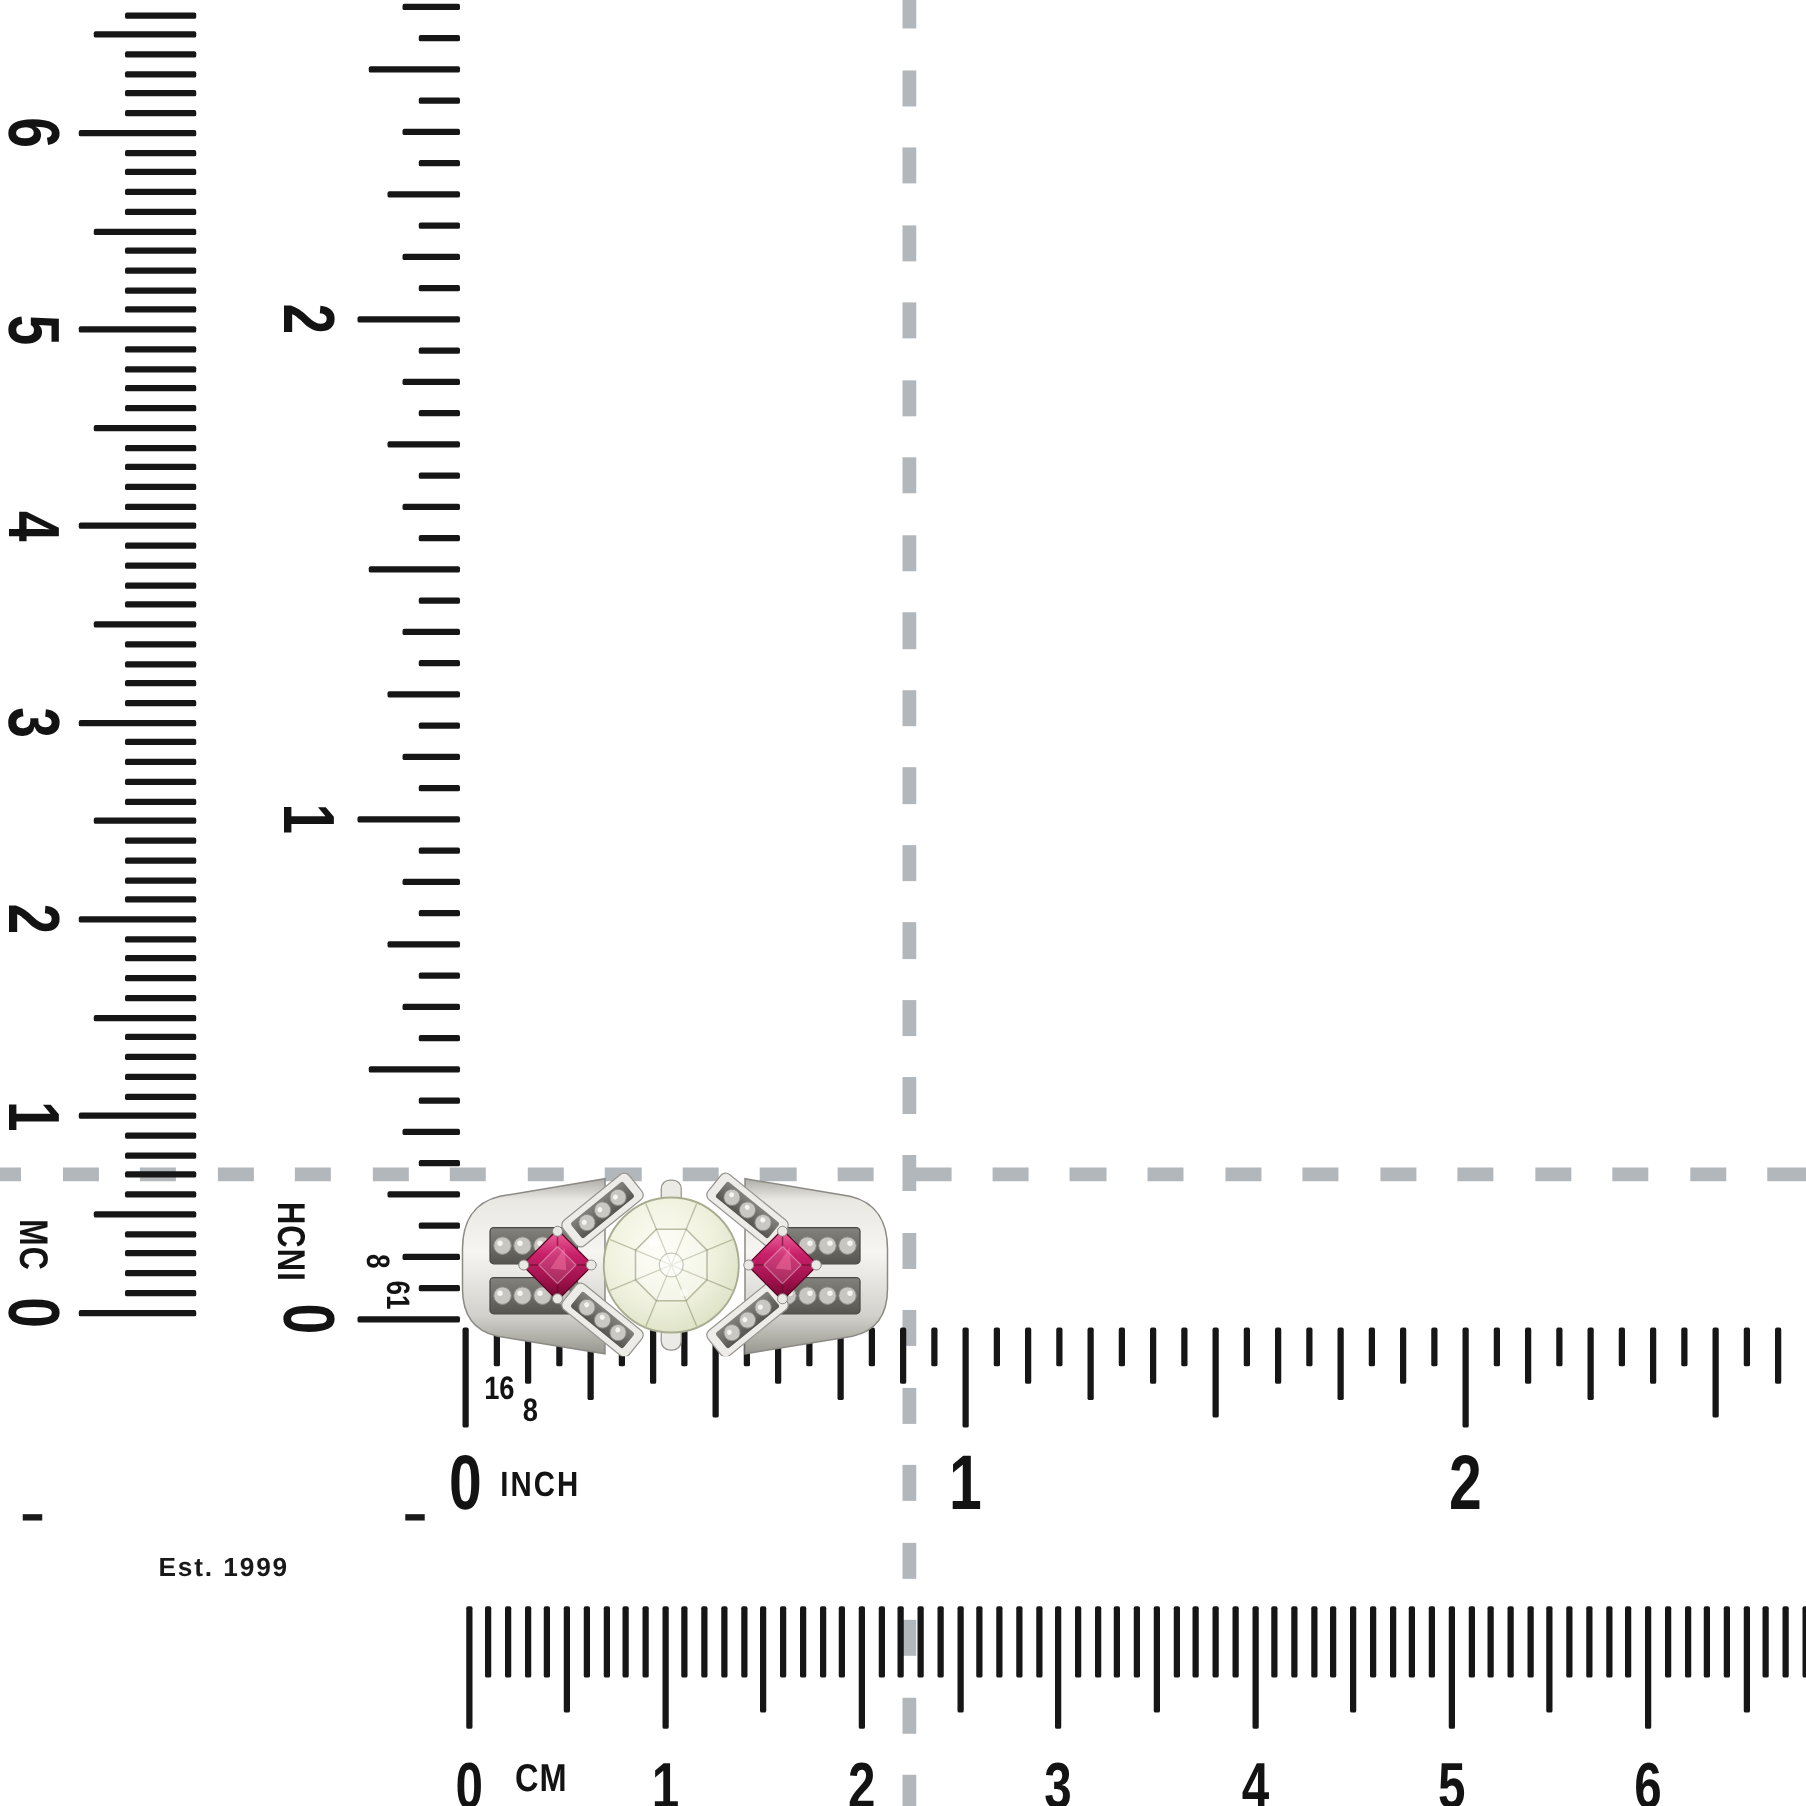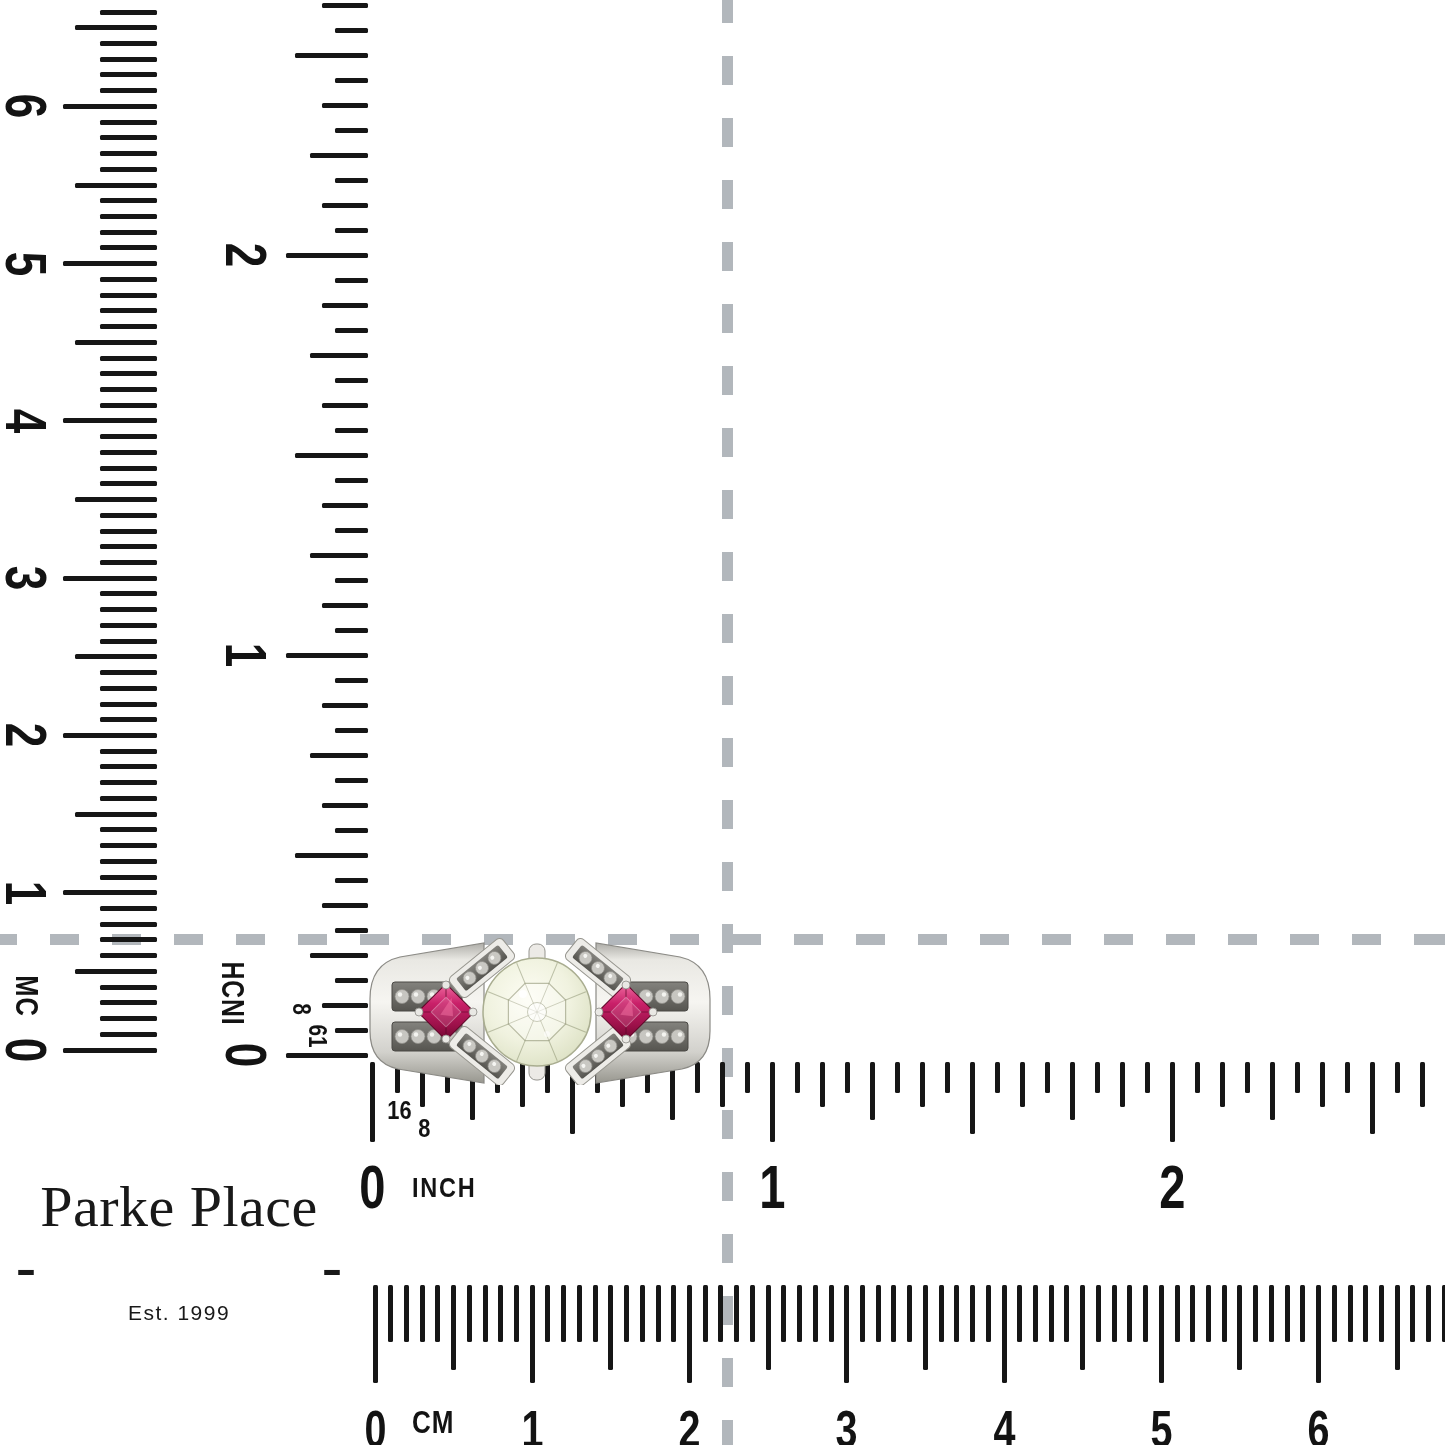--- a/index.html
+++ b/index.html
@@ -24,33 +24,33 @@
   .hnum.small{font-size:52px;}
   .vlabel{position:absolute;display:flex;align-items:center;justify-content:center;
           color:#131313;font-family:"Liberation Sans",sans-serif;font-weight:700;}
   .vlabel>span{display:inline-block;line-height:1;}
   .vlabel.rot>span{transform:rotate(90deg) scaleX(.8);}
   .vlabel.flat>span{transform:scaleX(.84);}
   #vcm-unit{left:-8px;top:962px;width:70px;height:68px;font-size:32px;letter-spacing:1px;}
   #vinch-unit{left:198px;top:953px;width:70px;height:80px;font-size:31px;letter-spacing:1px;}
   #vinch-f8{left:284px;top:991px;width:36px;height:36px;font-size:26px;}
   #vinch-f16{left:299px;top:1018px;width:38px;height:36px;font-size:26px;}
-  #hinch-unit{left:399px;top:1170px;width:90px;height:36px;font-size:28px;letter-spacing:2px;}
+  #hinch-unit{left:387px;top:1170px;width:90px;height:36px;font-size:28px;letter-spacing:2px;}
   #hinch-f16{left:380px;top:1096px;width:38px;height:28px;font-size:26px;}
   #hinch-f8{left:407px;top:1114px;width:34px;height:28px;font-size:26px;}
   #hcm-unit{left:402px;top:1404px;width:62px;height:36px;font-size:31px;letter-spacing:1px;}
   
   .ring{position:absolute;left:362px;top:935px;width:356px;height:150px;}
   
   .logo{position:absolute;left:16px;top:1178px;width:326px;text-align:center;color:#191919;}
   .logo-line1{font-family:"Liberation Serif",serif;font-size:58px;line-height:1.0;letter-spacing:0.5px;}
   .logo-line2{display:flex;justify-content:space-between;align-items:center;margin-top:0px;
               font-family:"Liberation Serif",serif;font-size:60px;line-height:1.0;}
   .logo-dash{font-weight:700;}
-  .logo-est{font-family:"Liberation Sans",sans-serif;font-size:21px;letter-spacing:1.5px;margin-top:5px;font-weight:400;}
+  .logo-est{font-family:"Liberation Sans",sans-serif;font-size:21px;letter-spacing:1.5px;margin-top:5px;font-weight:700;}
 </style>
 </head>
 <body>
 
 <div class="stage">
 
   <div class="dash-v"></div>
   <div class="dash-h"></div>
 
   <div id="ruler-vcm" class="ruler">
@@ -477,21 +477,20 @@
       <path d="M11.9,-28.6 L20.3,-48.9 M28.6,-11.9 L48.9,-20.3 M28.6,11.9 L48.9,20.3 M11.9,28.6 L20.3,48.9
                M-11.9,28.6 L-20.3,48.9 M-28.6,11.9 L-48.9,20.3 M-28.6,-11.9 L-48.9,-20.3 M-11.9,-28.6 L-20.3,-48.9" stroke="rgba(125,130,95,0.45)" stroke-width="1.1" fill="none"></path>
       <path d="M0,0 L11.9,-28.6 M0,0 L28.6,11.9 M0,0 L-11.9,28.6 M0,0 L-28.6,-11.9 M0,0 L28.6,-11.9 M0,0 L11.9,28.6 M0,0 L-28.6,11.9 M0,0 L-11.9,-28.6" stroke="rgba(125,130,95,0.35)" stroke-width="1" fill="none"></path>
       <circle r="9.5" fill="rgba(255,255,255,0.55)" stroke="rgba(125,130,95,0.4)"></circle>
       <circle cx="-14" cy="-18" r="4" fill="#ffffff" opacity="0.85"></circle>
       <circle cx="10" cy="22" r="3" fill="#ffffff" opacity="0.6"></circle>
     </g>
   </svg>
 
   <div class="logo">
-    <div class="logo-line1">Parke Place</div>
     <div class="logo-line2">
       <span class="logo-dash">-</span>
       <span class="logo-dash">-</span>
     </div>
     <div class="logo-est">Est. 1999</div>
   </div>
 
 </div>
 
 </body></html>

